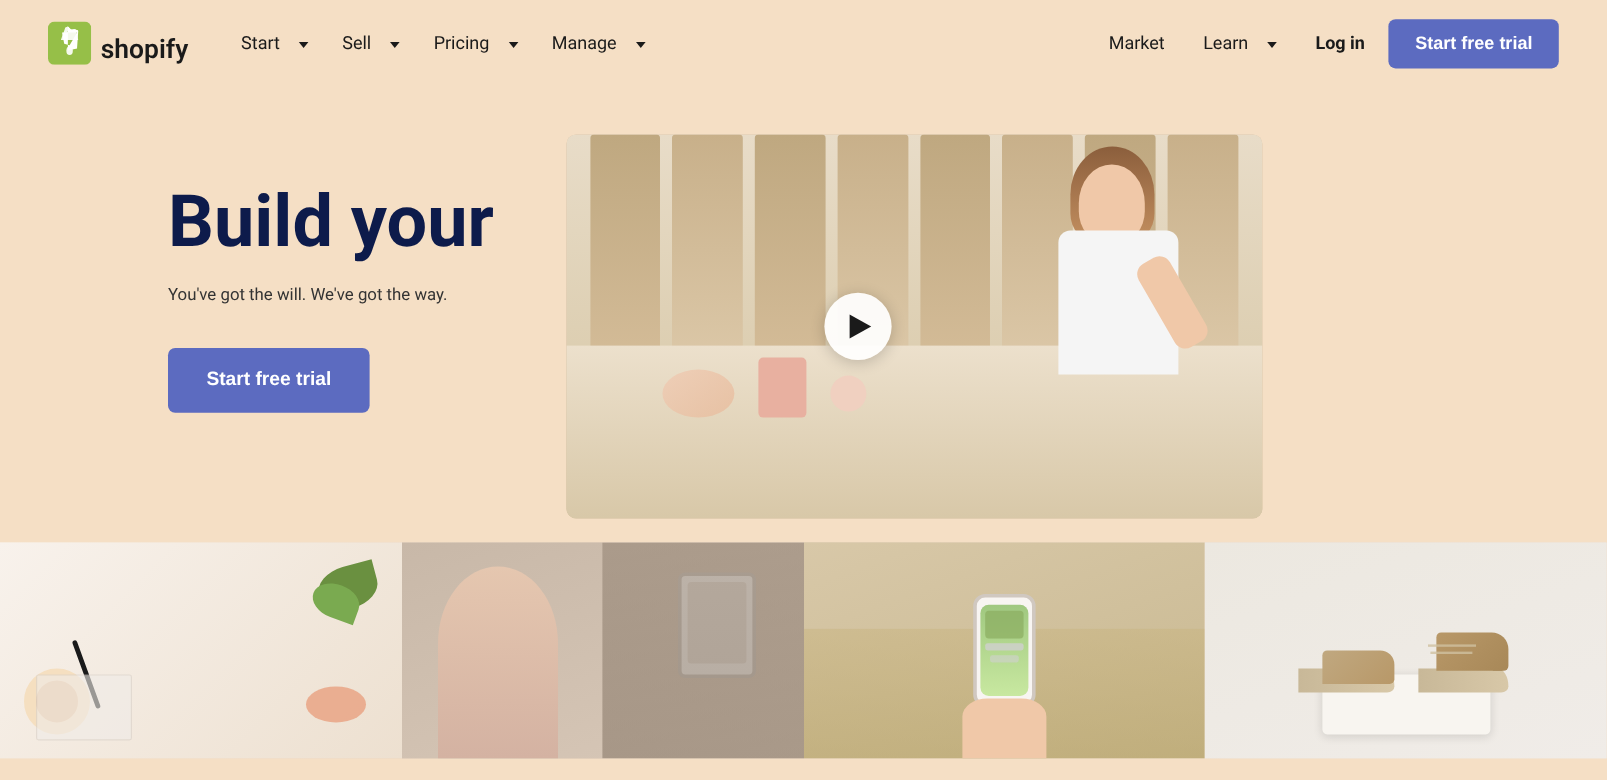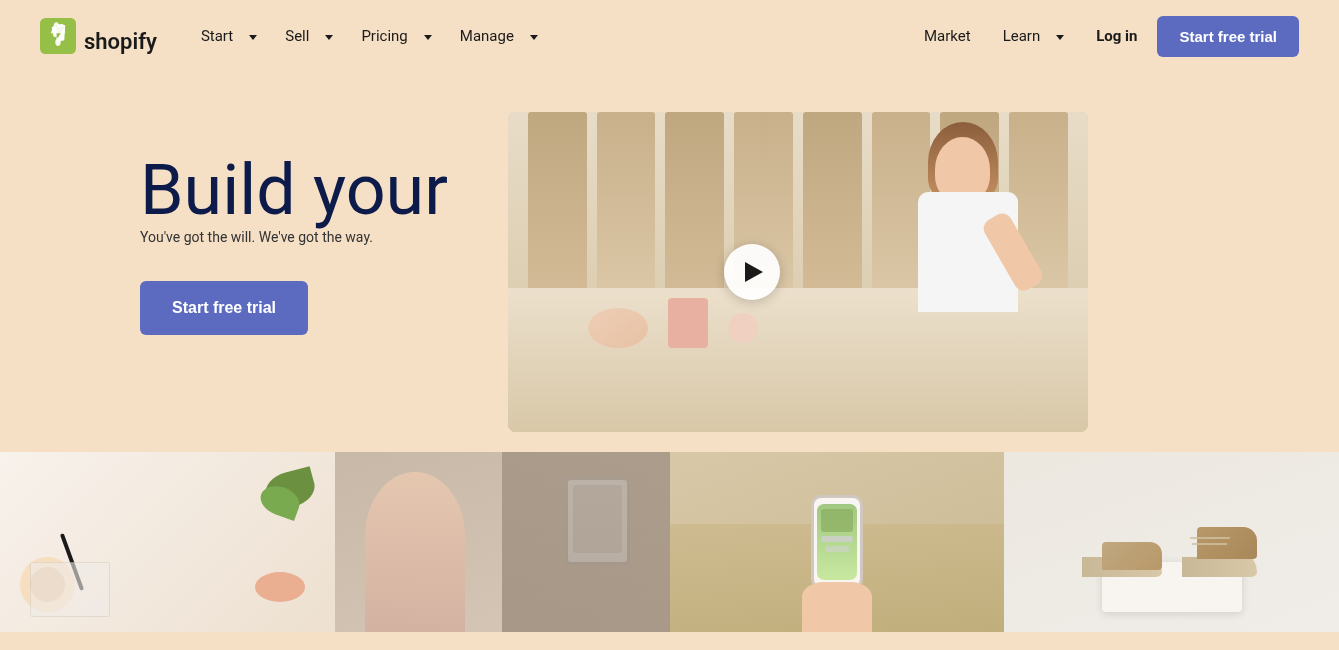--- a/index.html
+++ b/index.html
@@ -98,24 +98,25 @@
       padding: 40px 40px 0 140px;
       background-color: #f5dfc5;
       gap: 60px;
     }
     .hero-left {
       flex: 0 0 auto;
       padding-top: 40px;
       max-width: 400px;
     }
     .hero-title {
-      font-size: 70px;
-      font-weight: 400;
+      font-size: 60px;
+      font-weight: 700;
       color: #0d1b4b;
       line-height: 1.1;
+      margin-bottom: 20px;
     }
     .hero-subtitle {
       font-size: 14px;
       color: #333;
       margin-bottom: 36px;
     }
     .btn-hero {
       background-color: #5c6bc0;
       color: #fff;
       border: none;

